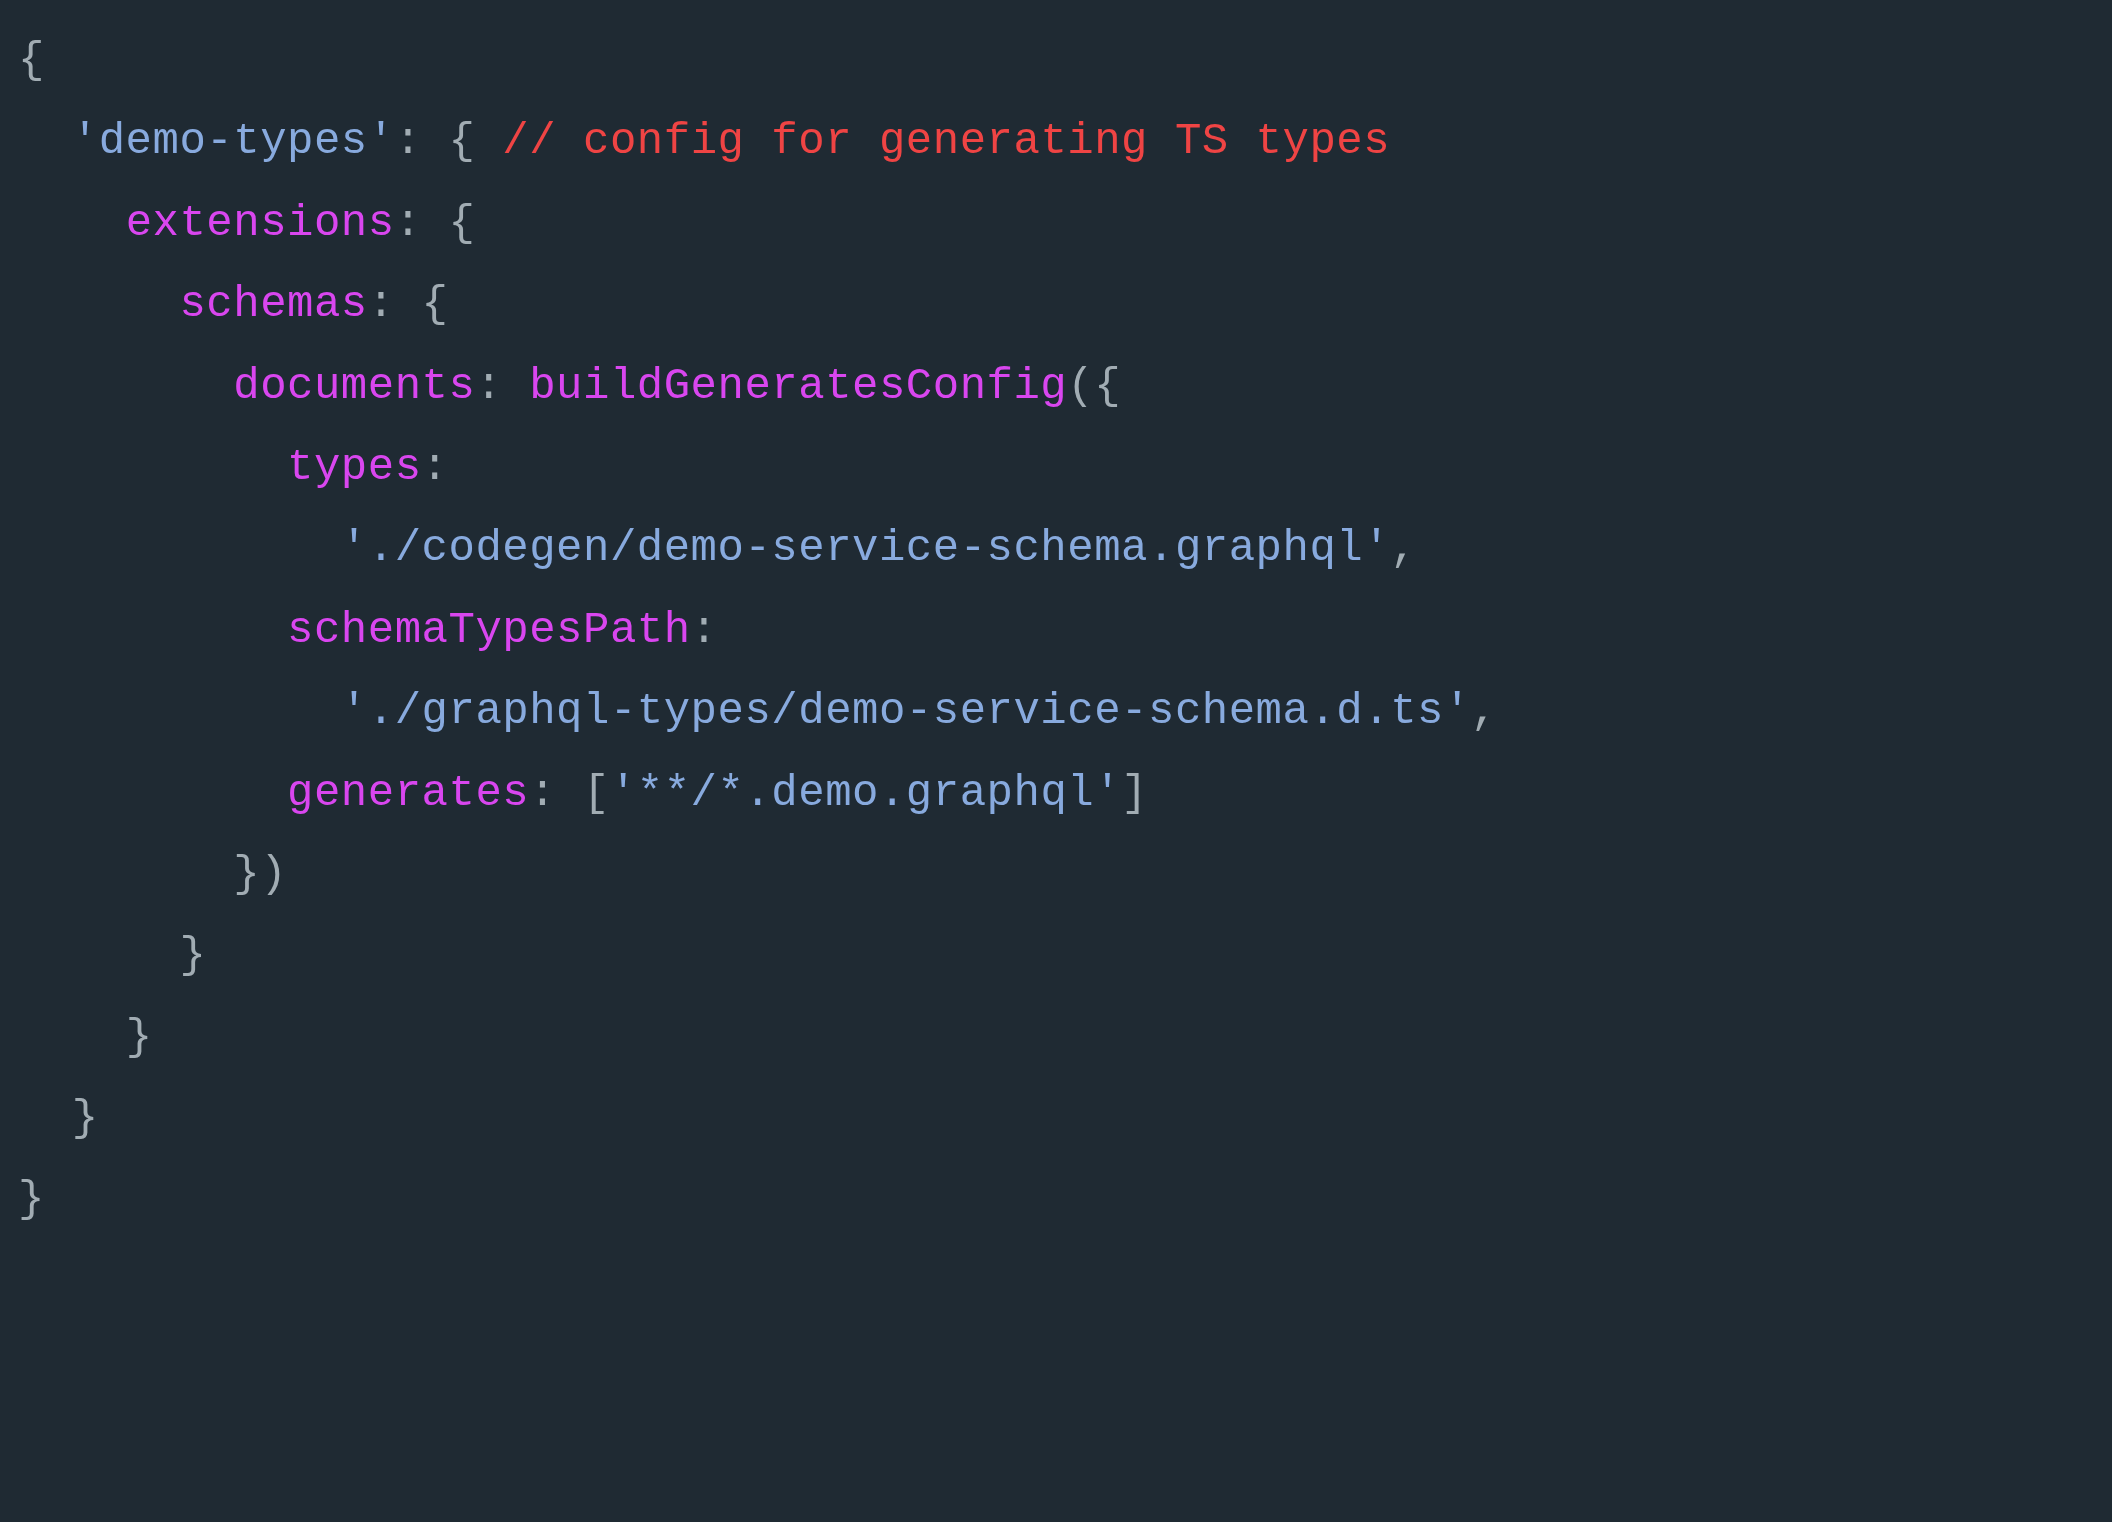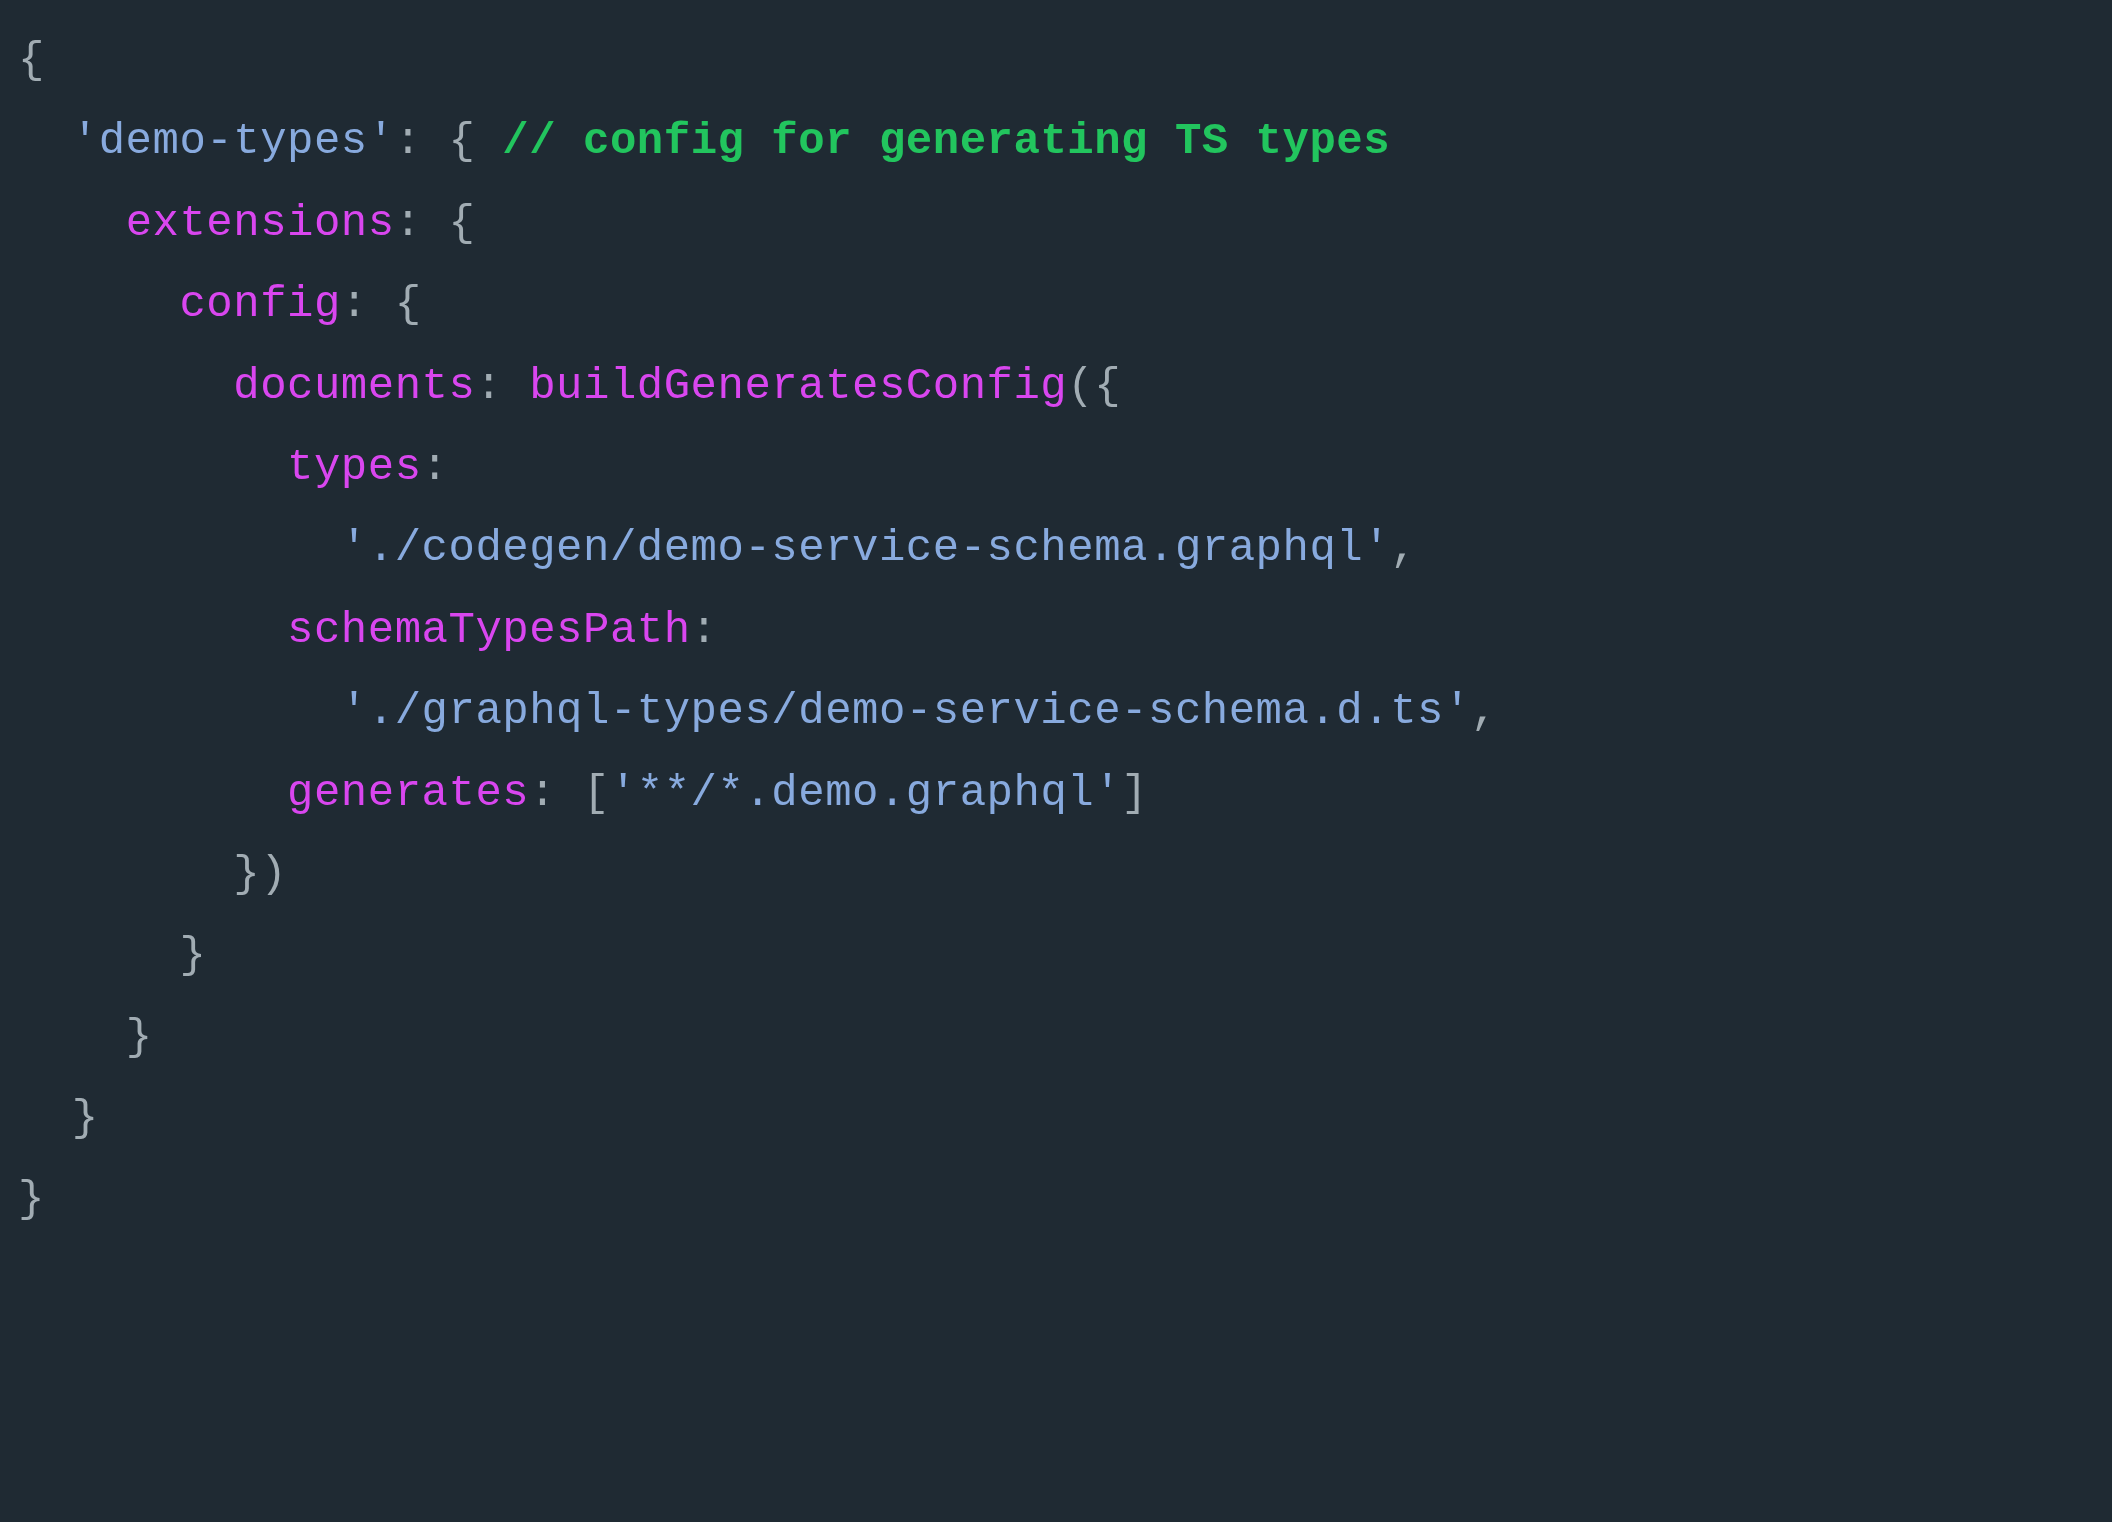--- a/index.html
+++ b/index.html
@@ -16,29 +16,29 @@
     font-family: "SF Mono", "Menlo", "Consolas", "Liberation Mono", monospace;
     font-size: 44px;
     line-height: 1.85;
     color: #e9edef;
     white-space: pre;
     letter-spacing: 0.5px;
   }
   .tok-default { color: #d946ef; }
   .tok-string  { color: #88aade; text-align: center; }
   .tok-punc    { color: #a1acb3; }
-  .tok-comment { color: #22c55e; font-weight: bold; }
+  .tok-comment { color: #ef4444; }
 </style>
 </head>
 <body>
 
 <pre class="code"><span class="tok-punc">{</span>
   <span class="tok-string">'demo-types'</span><span class="tok-punc">:</span><span class="tok-default"> </span><span class="tok-punc">{</span><span class="tok-default"> </span><span class="tok-comment">// config for generating TS types</span>
     <span class="tok-default">extensions</span><span class="tok-punc">:</span><span class="tok-default"> </span><span class="tok-punc">{</span>
-      <span class="tok-default">config</span><span class="tok-punc">:</span><span class="tok-default"> </span><span class="tok-punc">{</span>
+      <span class="tok-default">schemas</span><span class="tok-punc">:</span><span class="tok-default"> </span><span class="tok-punc">{</span>
         <span class="tok-default">documents</span><span class="tok-punc">:</span><span class="tok-default"> </span><span class="tok-default">buildGeneratesConfig</span><span class="tok-punc">({</span>
           <span class="tok-default">types</span><span class="tok-punc">:</span>
             <span class="tok-string">'./codegen/demo-service-schema.graphql'</span><span class="tok-punc">,</span>
           <span class="tok-default">schemaTypesPath</span><span class="tok-punc">:</span>
             <span class="tok-string">'./graphql-types/demo-service-schema.d.ts'</span><span class="tok-punc">,</span>
           <span class="tok-default">generates</span><span class="tok-punc">:</span><span class="tok-default"> </span><span class="tok-punc">[</span><span class="tok-string">'**/*.demo.graphql'</span><span class="tok-punc">]</span>
         <span class="tok-punc">})</span>
       <span class="tok-punc">}</span>
     <span class="tok-punc">}</span>
   <span class="tok-punc">}</span>

